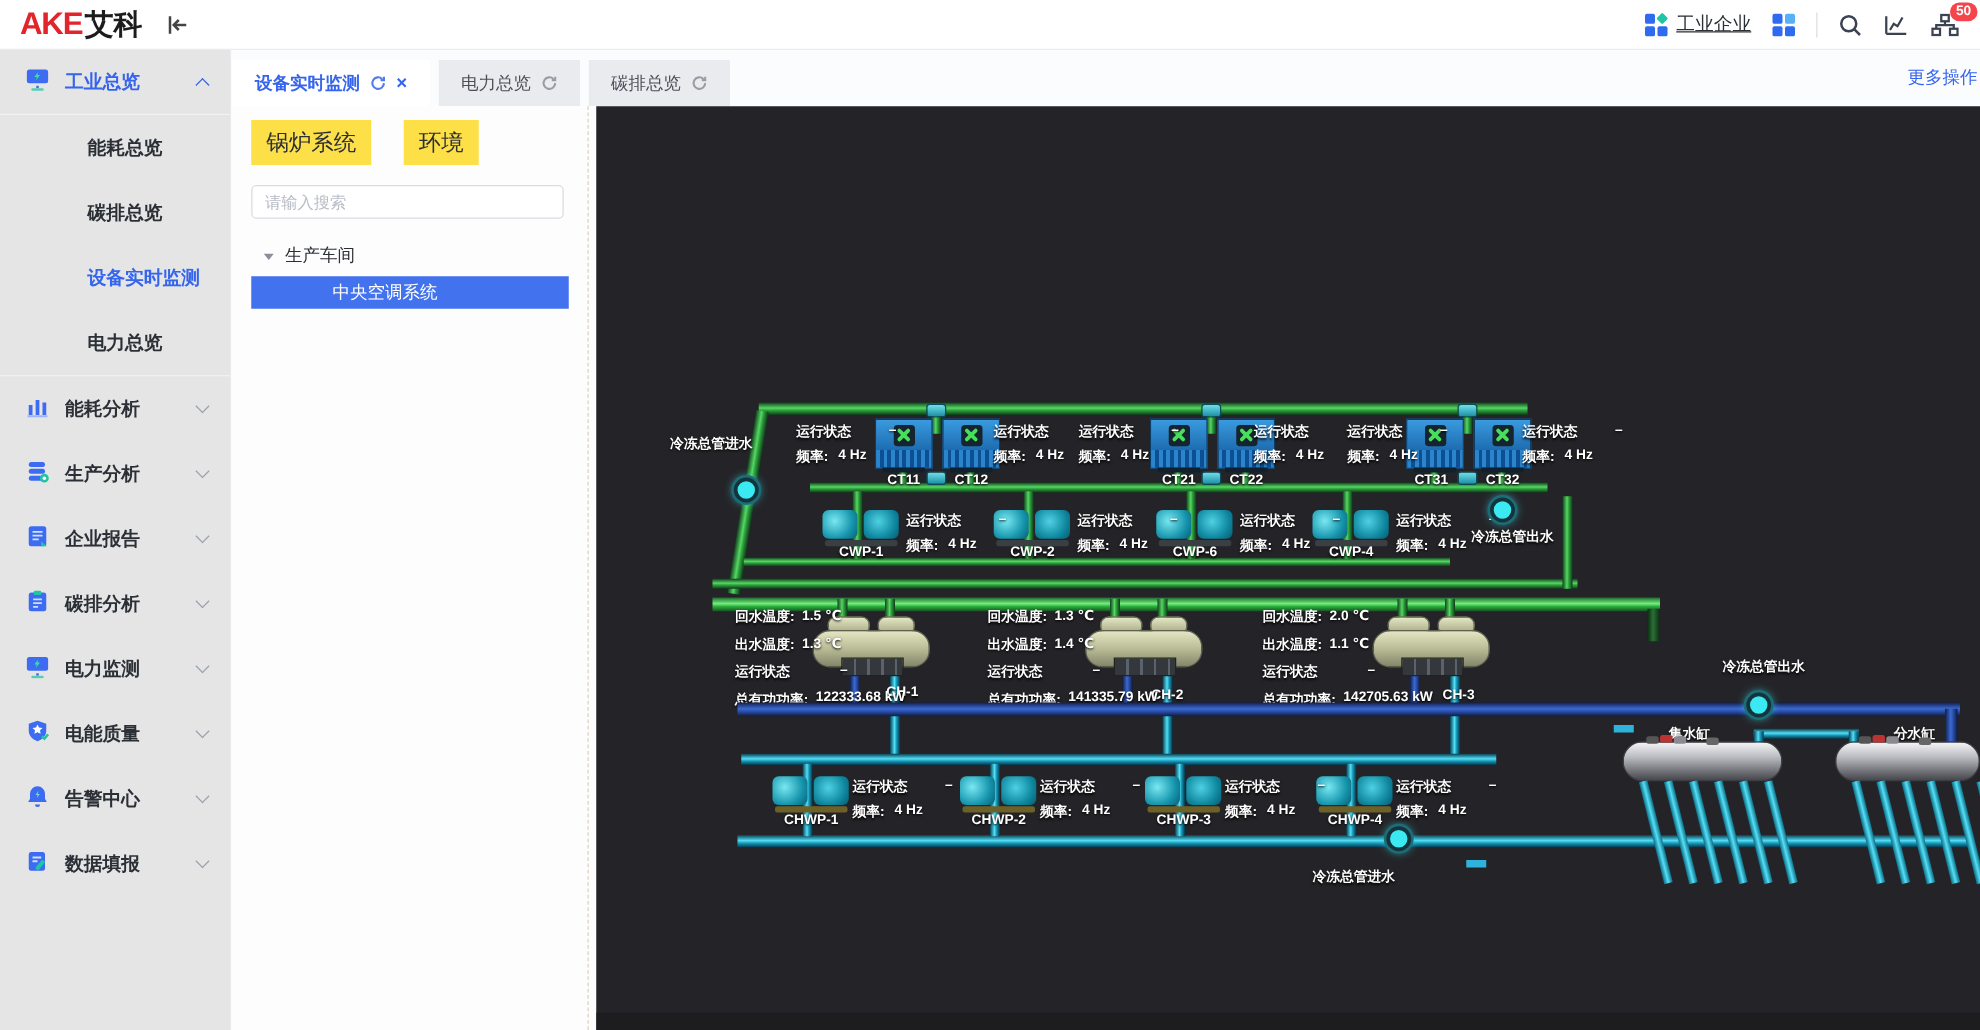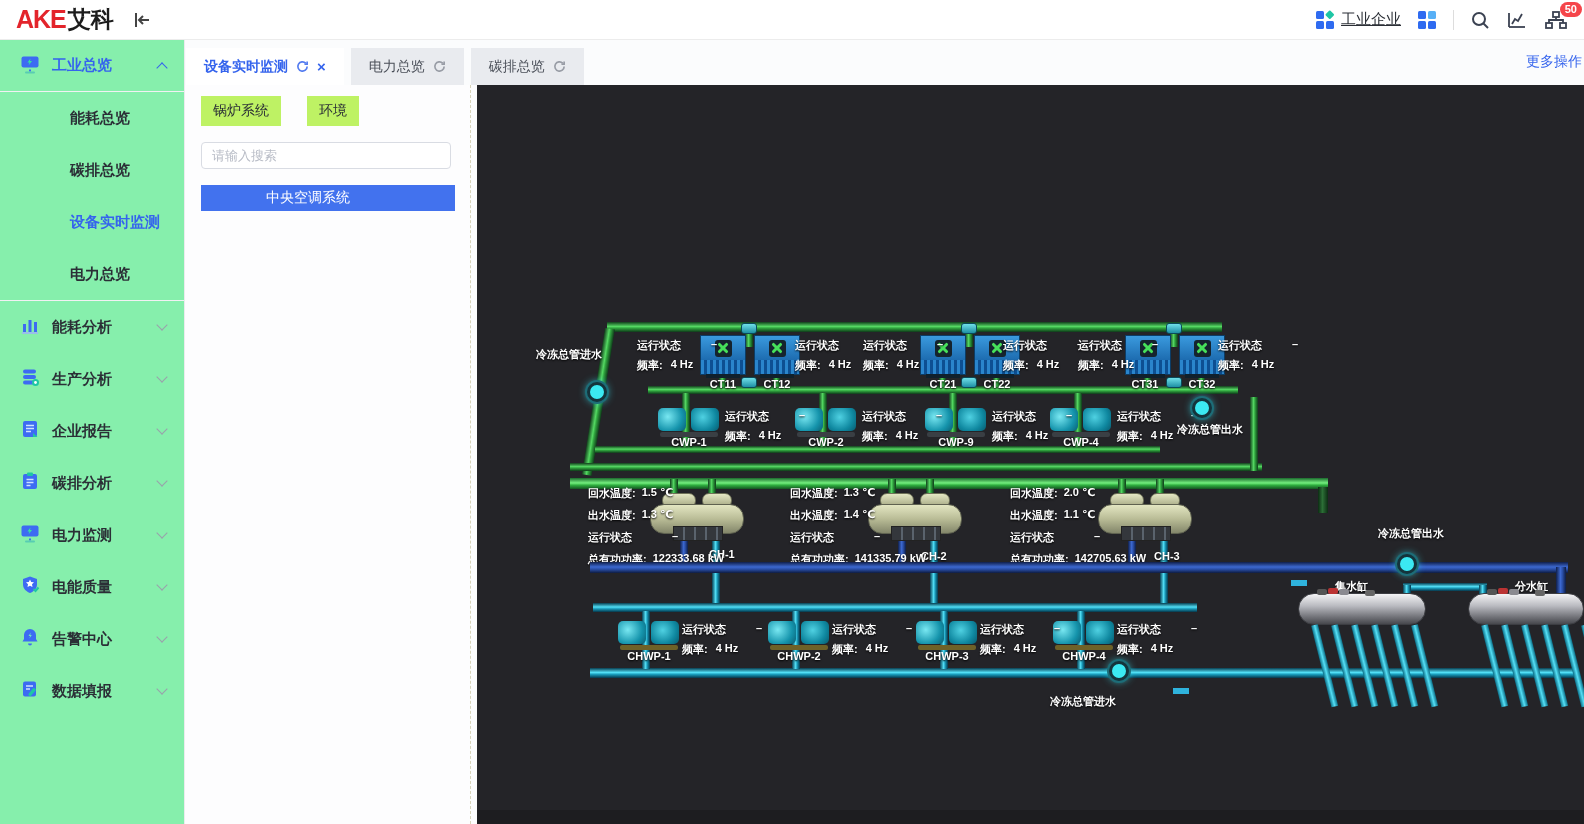--- a/index.html
+++ b/index.html
@@ -15,21 +15,21 @@
   .collapse{margin-left:18px;display:inline-flex;cursor:pointer;}
   .header-right{margin-left:auto;display:flex;align-items:center;gap:16px;}
   .org{display:flex;align-items:center;gap:6px;color:#2b2f36;font-size:15px;
     text-decoration:underline;cursor:pointer;}
   .hicon{display:inline-flex;position:relative;cursor:pointer;}
   .hdivider{width:1px;height:20px;background:#ddd;}
   .badge{position:absolute;top:-8px;right:-14px;background:#f5454a;color:#fff;
     font-size:11px;font-weight:700;border-radius:9px;padding:1px 5px;line-height:13px;}
 
   
-  .sidebar{position:absolute;left:0;top:40px;width:185px;height:784px;background:#86efac;
+  .sidebar{position:absolute;left:0;top:40px;width:185px;height:784px;background:#e5e5e5;
     border-right:1px solid #ebebee;overflow:hidden;}
   .side-row{height:52px;display:flex;align-items:center;padding:0 18px 0 20px;cursor:pointer;}
   .side-row .lbl{font-size:15px;font-weight:700;margin-left:12px;flex:1;white-space:nowrap;}
   .side-row.group0{border-bottom:1px solid #f1f1f3;}
   .side-row.active .lbl{color:#3564ed;}
   .side-sub{height:52px;display:flex;align-items:center;padding-left:70px;font-size:15px;
     font-weight:700;cursor:pointer;white-space:nowrap;}
   .side-sub.selected{color:#3564ed;}
   .submenu{border-bottom:1px solid #f1f1f3;}
   .chev{width:8px;height:8px;border-right:1.6px solid #9aa0ab;border-bottom:1.6px solid #9aa0ab;
@@ -47,21 +47,21 @@
   .tab .close{font-size:15px;line-height:1;color:#3564ed;cursor:pointer;}
   .more{position:absolute;left:1341px;top:13px;width:56px;overflow:hidden;color:#3564ed;
     font-size:14px;white-space:nowrap;cursor:pointer;}
 
   .content{display:flex;height:739px;}
   
   .tree-panel{width:292px;background:#fdfdfe;position:relative;padding:11px 30px 0 16px;}
   .tree-panel::after{content:"";position:absolute;top:0;bottom:0;left:285px;
     border-left:1px dashed #d9d4ba;}
   .chips{display:flex;gap:26px;margin-bottom:16px;}
-  .chip{background:#bef264;color:#2b2f36;font-size:14px;padding:6px 12px;cursor:pointer;}
+  .chip{background:#fde047;color:#2b2f36;font-size:18px;padding:6px 12px;cursor:pointer;}
   .search{width:250px;height:27px;border:1px solid #d9dce3;border-radius:4px;padding:0 10px;
     font-size:13px;color:#333;outline:none;background:#fff;}
   .search::placeholder{color:#b8bcc6;}
   .tree{margin-top:16px;font-size:14px;}
   .tree-row{height:28px;display:flex;align-items:center;cursor:pointer;}
   .caret{width:0;height:0;border-left:4px solid transparent;border-right:4px solid transparent;
     border-top:5px solid #8a8f99;margin-right:9px;}
   .tree-row.lv1{padding-left:10px;}
   .tree-row.lv2{padding-left:44px;}
   .tree-row.sel{background:#4272ee;color:#fff;height:26px;padding-left:65px;margin:2px -8px 0 0;}
@@ -313,20 +313,24 @@
 
   <div class="content">
 
     <div class="tree-panel">
       <div class="chips">
         <span class="chip">锅炉系统</span>
         <span class="chip">环境</span>
       </div>
       <input class="search" placeholder="请输入搜索" style="">
       <div class="tree">
+        <div class="tree-row lv1">
+          <span class="caret"></span>
+          <span>生产车间</span>
+        </div>
         <div class="tree-row sel">中央空调系统</div>
       </div>
     </div>
 
     <div class="canvas">
 
       <div class="pipe gh" style="left:130px;top:237px;width:615px;height:10px"></div>
       <div class="pipe gv" style="left:128px;top:243px;width:10px;height:148px;transform:rotate(9deg);transform-origin:top left"></div>
       <div class="pipe gh" style="left:171px;top:301px;width:590px;height:8px"></div>
       <div class="pipe gh" style="left:118px;top:361px;width:565px;height:7px"></div>
@@ -474,21 +478,21 @@
           <i class="pu pu2"></i>
           <i class="pbase"></i>
         </div>
       <div class="pump" style="left:573px;top:318px">
           <i class="pu"></i>
           <i class="pu pu2"></i>
           <i class="pbase"></i>
         </div>
       <span class="idlabel" style="left:177px;top:351px;width:70px">CWP-1</span>
       <span class="idlabel" style="left:314px;top:351px;width:70px">CWP-2</span>
-      <span class="idlabel" style="left:444px;top:351px;width:70px">CWP-9</span>
+      <span class="idlabel" style="left:444px;top:351px;width:70px">CWP-6</span>
       <span class="idlabel" style="left:569px;top:351px;width:70px">CWP-4</span>
       <div class="stat" style="left:248px;top:324px">
           <div class="srow">
             <span>运行状态</span>
             <span class="sdash">–</span>
           </div>
           <div class="srow">
             <span>频率:</span>
             <span>4 Hz</span>
           </div>

